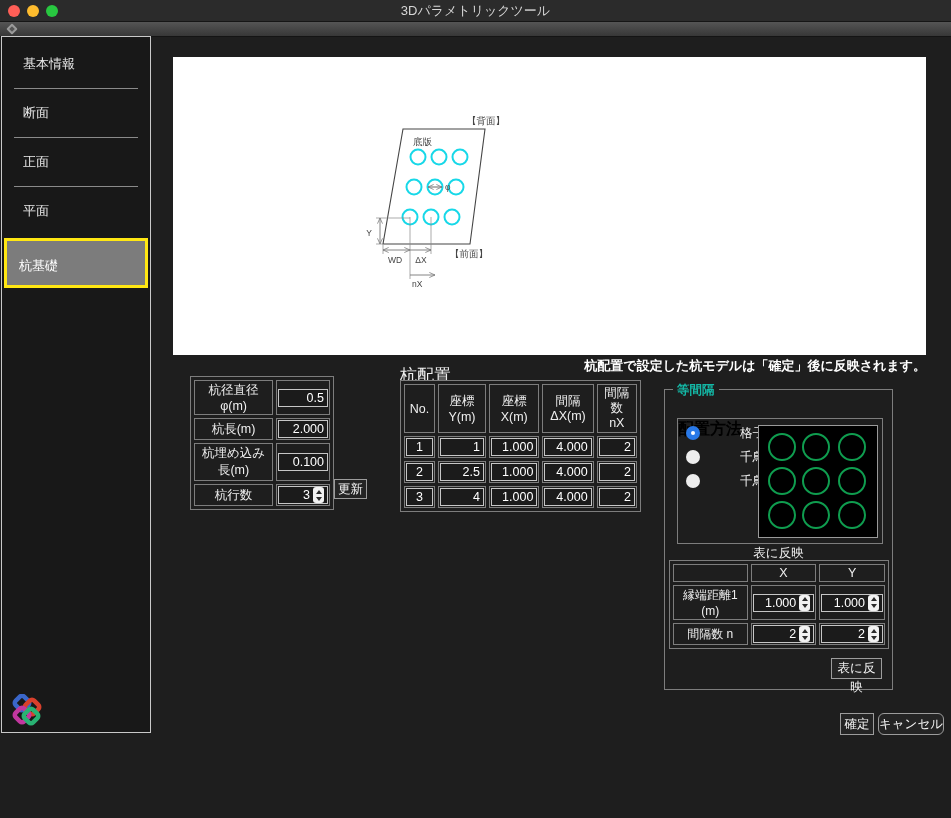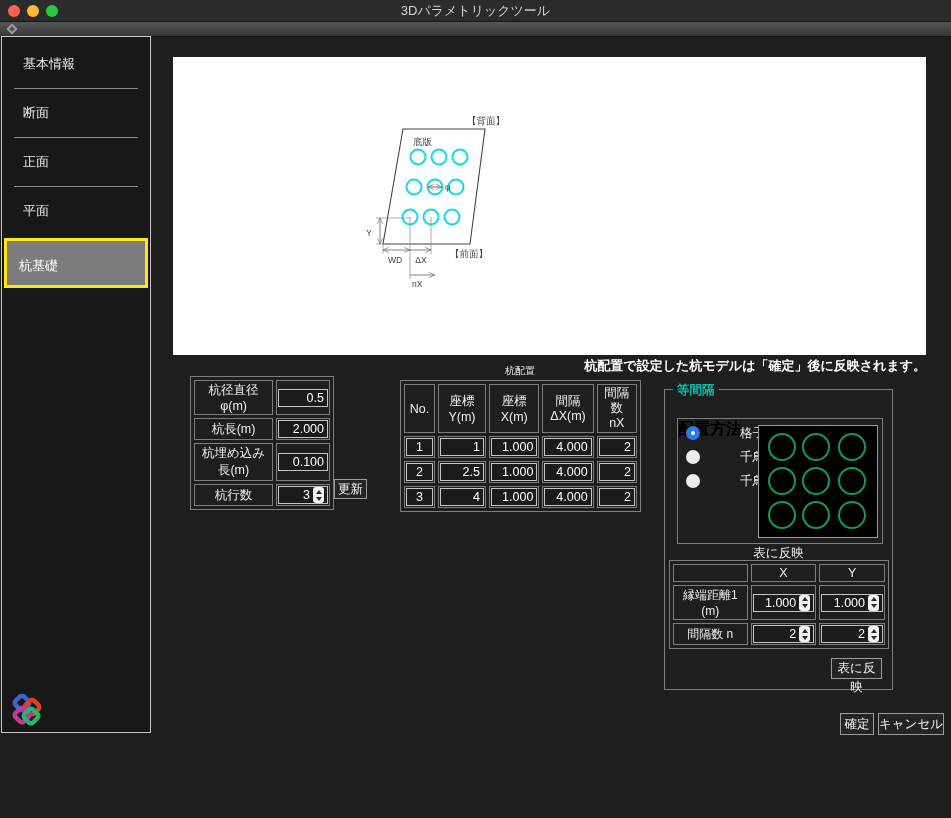--- a/index.html
+++ b/index.html
@@ -46,21 +46,21 @@
   .btn{position:absolute;background:#242424;border:1px solid #9c9c9c;color:#f2f2f2;font-size:12.5px;text-align:center;line-height:19px;cursor:default;}
 
   
   .pile-params{position:absolute;left:190px;top:376px;width:176px;}
   .pile-params table.grid{width:144px;}
   .pile-params td.lab{width:104px;}
   .pile-params td.val{width:60px;}
   .update-btn{left:334px;top:479px;width:33px;height:20px;}
 
   
-  .pile-table-title{position:absolute;left:400px;top:364px;width:240px;text-align:center;color:#efefef;font-size:10px;}
+  .pile-table-title{position:absolute;left:400px;top:364px;width:240px;text-align:left;color:#efefef;font-size:17px;}
   .pile-table{position:absolute;left:400px;top:380px;width:241px;}
   .pile-table th{height:32px;}
   .pile-table td,.pile-table th{font-size:12.5px;}
 
   
   .groupbox{position:absolute;border:1px solid #7d7d7d;}
   .groupbox>.gtitle{position:absolute;top:-8px;left:8px;background:#1e1e1e;padding:0 4px;color:#14b8a6;font-size:12.5px;font-weight:bold;}
   .eq-group{left:664px;top:389px;width:229px;height:301px;}
   .method-group{left:12px;top:28px;width:206px;height:126px;border:1px solid #7d7d7d;position:absolute;}
   .method-group>.gtitle{font-weight:bold;}
@@ -73,21 +73,21 @@
   .preview{position:absolute;left:80px;top:6px;width:120px;height:113px;background:#000;border:1px solid #9a9a9a;}
 
   .auto-title{position:absolute;left:0;top:155px;width:100%;text-align:center;color:#efefef;font-size:12.5px;}
   .auto-table{position:absolute;left:4px;top:170px;width:220px;}
   .auto-table td.lab{width:76px;font-size:12px;}
   .auto-table td.val{width:66px;}
   .auto-table th{height:16px;}
   .apply-btn{left:831px;top:658px;width:51px;height:21px;}
 
   .confirm-btn{left:840px;top:713px;width:34px;height:22px;line-height:20px;}
-  .cancel-btn{left:878px;top:713px;width:66px;height:22px;line-height:20px;}
+  .cancel-btn{left:878px;top:713px;width:66px;height:22px;line-height:20px;border-radius:6px;}
 </style>
 </head>
 <body>
 
 <div id="window">
 
   <div class="titlebar">
     <span class="tl red"></span>
     <span class="tl yellow"></span>
     <span class="tl green"></span>

